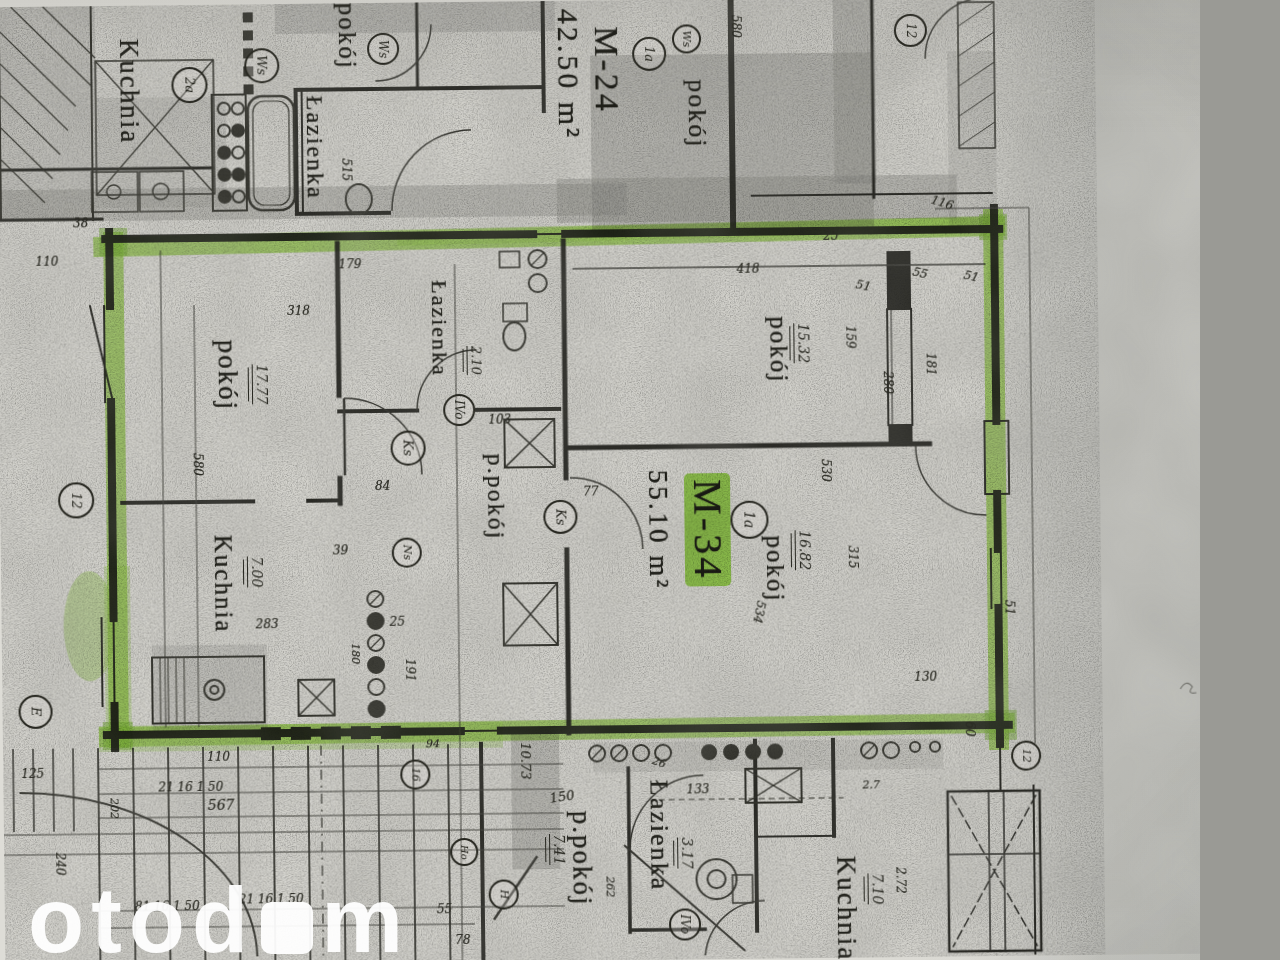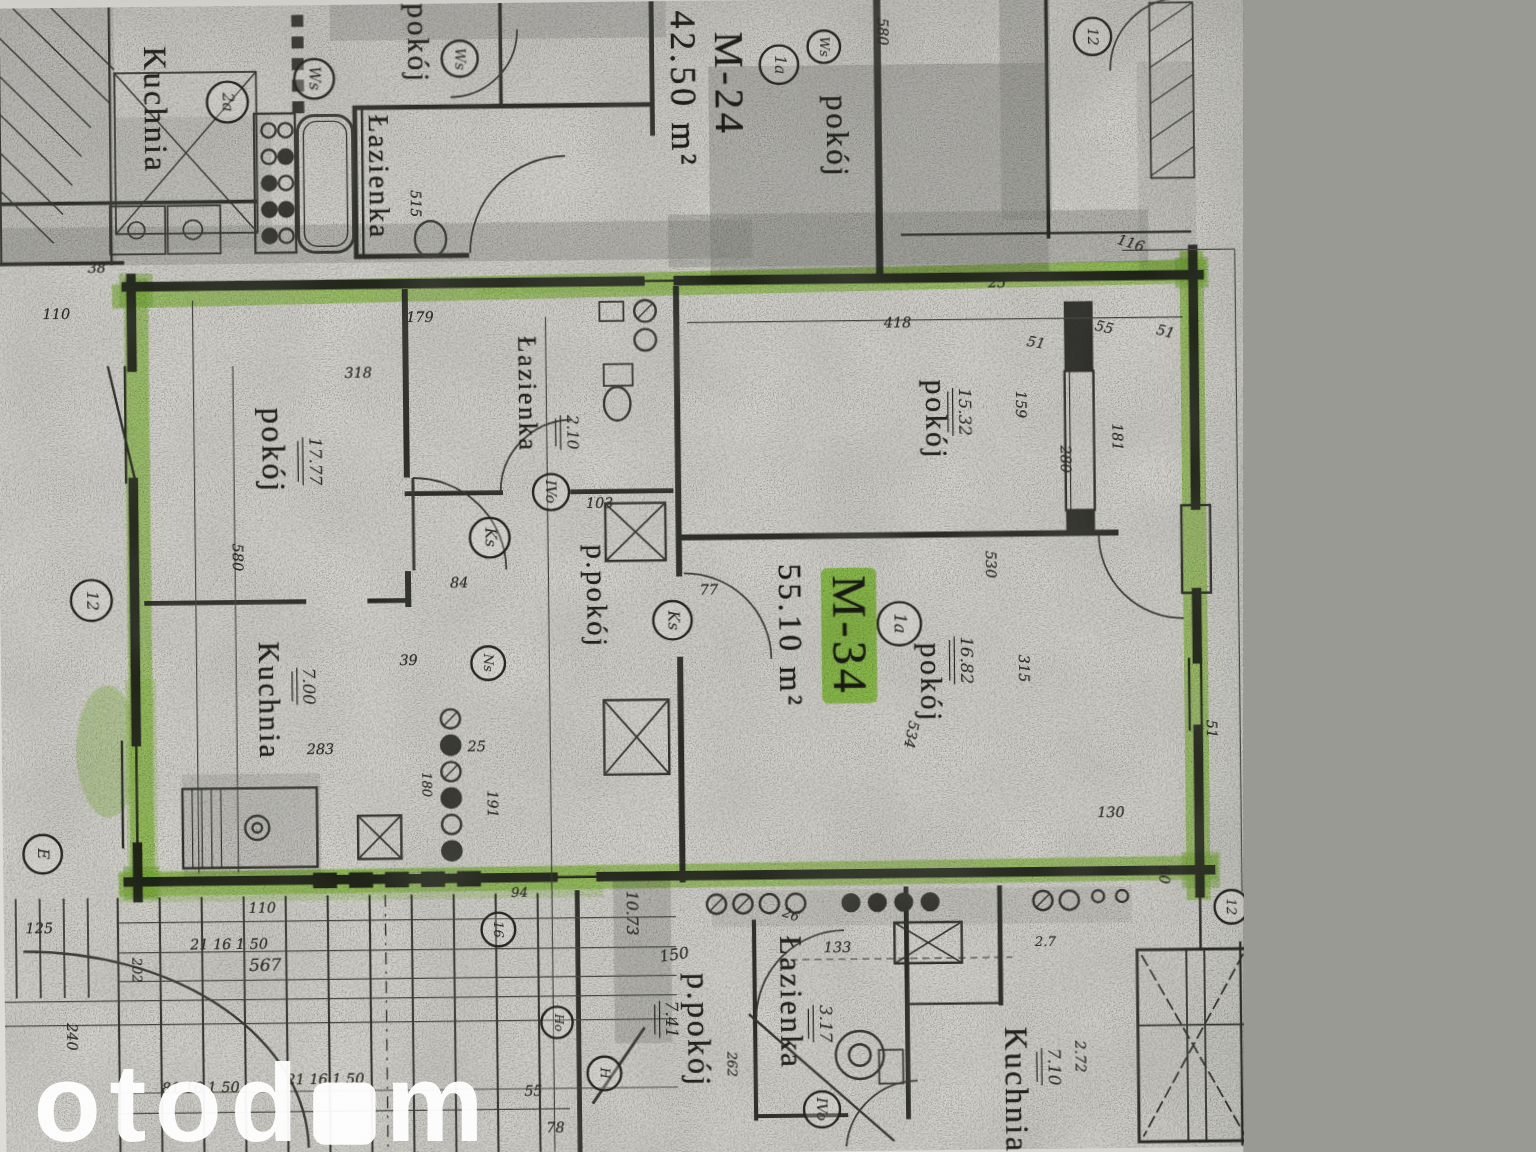--- a/index.html
+++ b/index.html
@@ -1,16 +1,16 @@
 <!DOCTYPE html>
 <html><head>
 <meta charset="utf-8">
 <style>
   html,body{margin:0;padding:0;background:#9a9a95;}
-  .photo{position:relative;width:1036px;height:960px;overflow:hidden;
+  .photo{position:relative;width:1200px;height:960px;overflow:hidden;
     background:linear-gradient(102deg,#d4d3ce 0%,#d0cfca 42%,#bbbcb7 66%,#c6c6c1 88%,#bfc0bb 100%);
     font-family:"Liberation Serif",serif;}
   .sheet{position:absolute;left:0;top:0;width:1100px;height:960px;
     background:linear-gradient(90deg,#deddd7 0%,#dcdbd5 88%,rgba(220,219,213,0) 100%);}
   .shade{position:absolute;inset:0;pointer-events:none;
     background:radial-gradient(140% 120% at 30% 45%,rgba(0,0,0,0) 55%,rgba(60,60,55,.14) 100%),
                linear-gradient(180deg,rgba(90,90,85,.10),rgba(90,90,85,0) 14%);}
   .tilt{position:absolute;inset:0;transform:rotate(-0.65deg);transform-origin:640px 480px;}
   svg.linework{position:absolute;left:0;top:0;}
   #labels{position:absolute;inset:0;}

